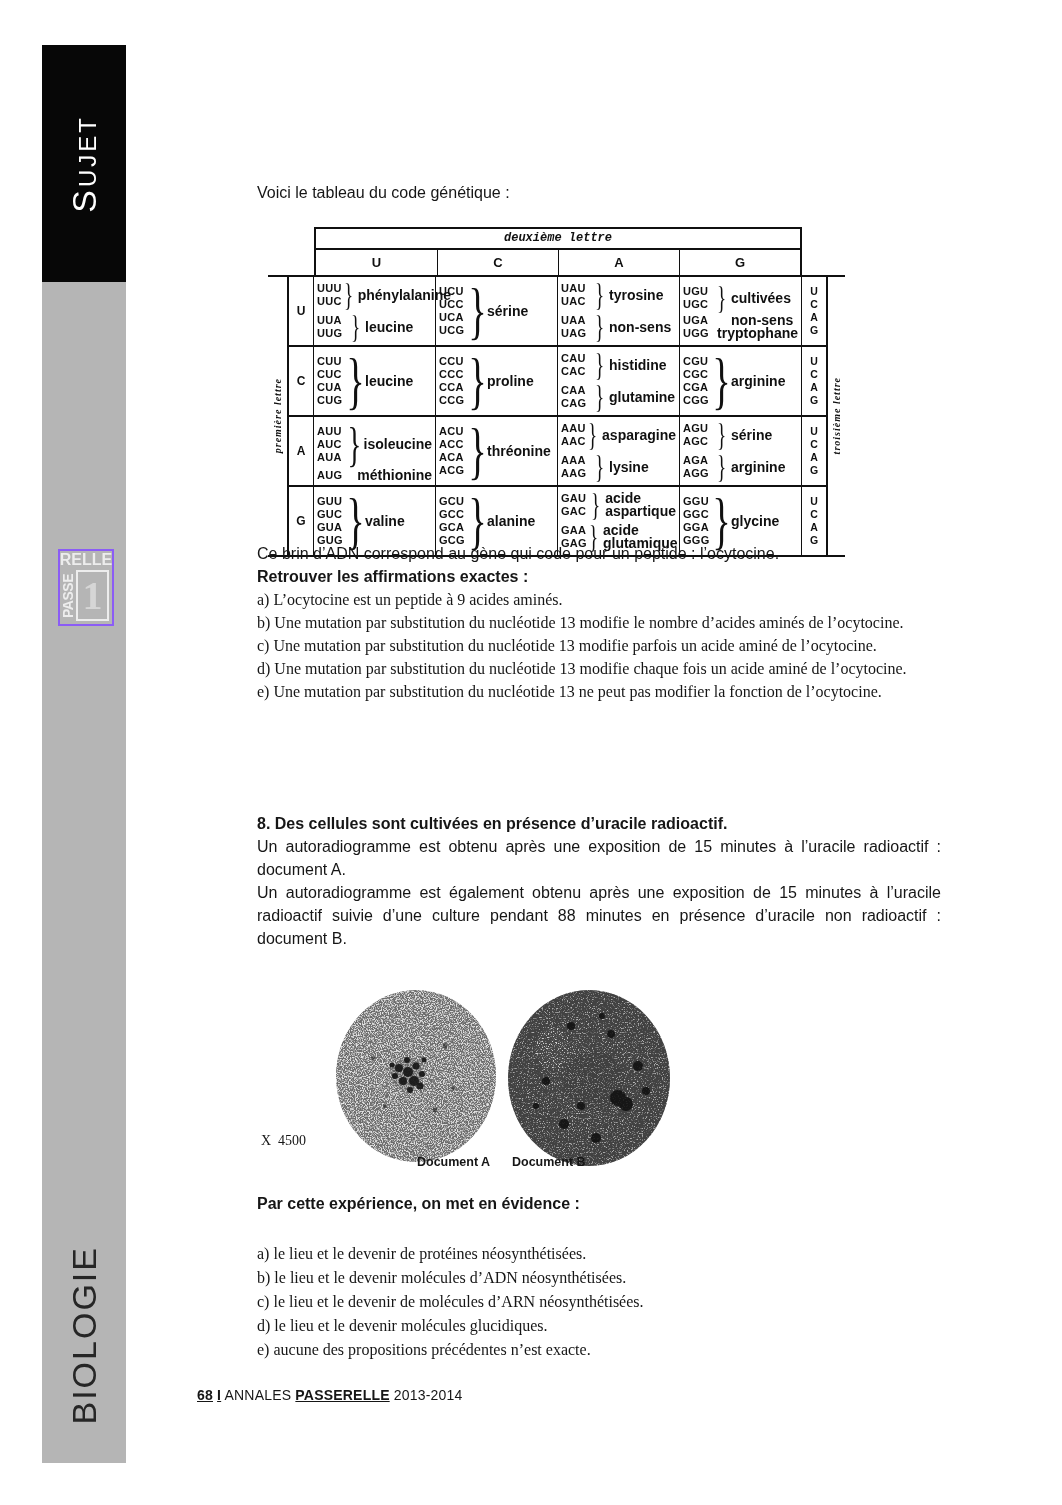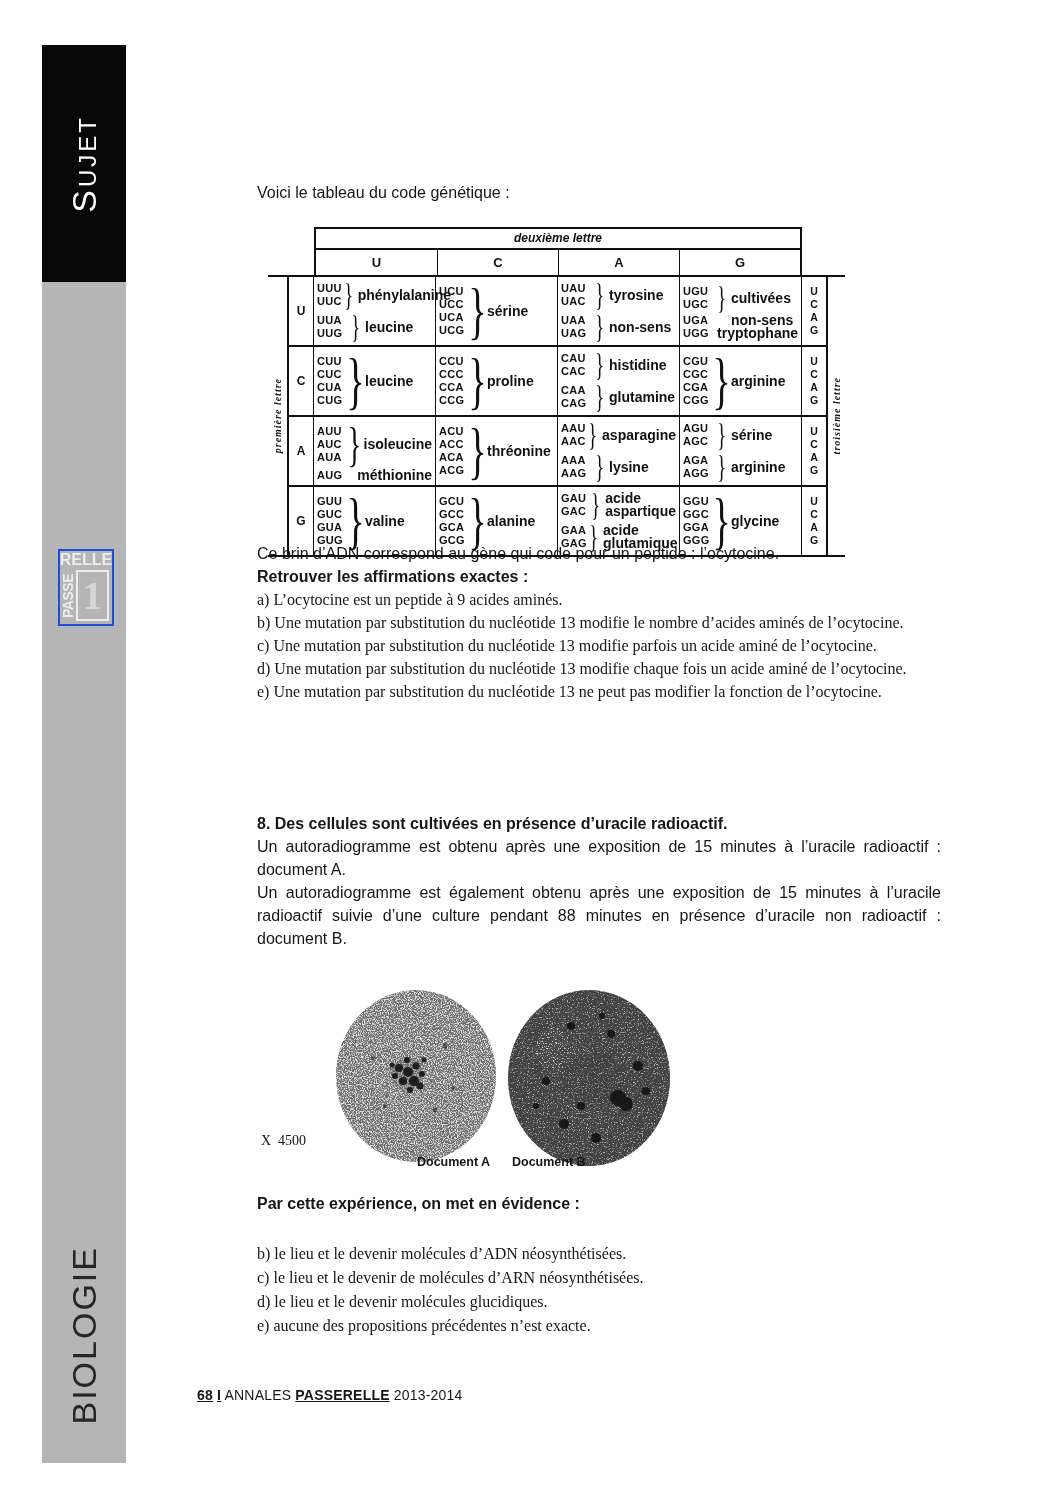--- a/index.html
+++ b/index.html
@@ -9,21 +9,21 @@
     font-family:"Liberation Sans", sans-serif; color:#161616;
   }
   .vtext { writing-mode:vertical-rl; transform:rotate(180deg); }
 
   
   .strip { position:absolute; left:42px; top:45px; width:84px; height:1418px; background:#b5b5b5; }
   .blackbox { position:absolute; left:0; top:0; width:84px; height:237px; background:#070707;
               display:flex; align-items:center; justify-content:center; }
   .sujet { font-variant:small-caps; font-size:34px; color:#ffffff; letter-spacing:3px; }
 
-  .badge { position:absolute; left:16px; top:504px; width:56px; height:77px; border:2px solid #1d4ed8; }
+  .badge { position:absolute; left:16px; top:504px; width:56px; height:77px; border:2px solid #8b5cf6; }
   .badge-relle { position:absolute; top:0; left:2px; right:2px; height:18px; color:#ededed;
                  font-weight:bold; font-size:16px; display:flex; justify-content:center; align-items:center; }
   .badge-passe { position:absolute; left:0; top:18px; bottom:2px; width:15px;
                  display:flex; align-items:center; justify-content:center; }
   .badge-passe span { font-weight:bold; font-size:14px; color:#ededed; letter-spacing:-0.5px; }
   .badge-onebox { position:absolute; left:16px; right:3px; top:19px; bottom:3px; border:2px solid #ededed;
                   display:flex; align-items:center; justify-content:center; overflow:hidden; }
   .badge-one { font-family:"Liberation Serif", serif; font-weight:bold; font-size:40px; color:#d6d6d6; line-height:1; }
 
   .biologie-wrap { position:absolute; left:0; top:1140px; width:84px; height:300px;
@@ -47,21 +47,21 @@
   
   .gtable { position:absolute; left:268px; top:227px; width:577px; color:#101010; }
   .gt-side { position:absolute; top:48px; bottom:0; display:flex; align-items:center; justify-content:center;
              border-top:2px solid #101010; border-bottom:2px solid #101010; }
   .gt-left  { left:0; width:19px; }
   .gt-right { right:0; width:17px; }
   .gt-side span { font-family:"Liberation Serif", serif; font-style:italic; font-weight:bold; font-size:10px; letter-spacing:1px; }
   .gt-main { margin-left:19px; width:541px; }
   .gt-head { margin-left:27px; width:488px; border:2px solid #101010; border-bottom:none; }
   .gt-h1 { height:21px; line-height:19px; text-align:center; border-bottom:2px solid #101010;
-           font-family:Liberation Sans, sans-serif; font-style:italic; font-weight:bold; font-size:12px; }
+           font-family:Liberation Mono, monospace; font-style:italic; font-weight:bold; font-size:12px; }
   .gt-h2 { display:flex; }
   .gt-h2cell { width:122px; height:25px; line-height:25px; text-align:center; font-weight:bold; font-size:13px; }
   .gt-h2cell + .gt-h2cell { border-left:1.5px solid #101010; }
   .gt-body { border:2px solid #101010; width:541px; }
   .gt-row { display:flex; min-height:57px; }
   .gt-row + .gt-row { border-top:2px solid #101010; }
   .gt-rowlabel { width:25px; display:flex; align-items:center; justify-content:center;
                  font-weight:bold; font-size:12px; border-right:1.5px solid #101010; }
   .gt-cell { width:122px; border-right:1.5px solid #101010; padding:2px 3px;
              display:flex; flex-direction:column; justify-content:center; }
@@ -569,20 +569,21 @@
   </svg>
 
   <div class="x4500">X  4500</div>
   <div class="figlabel figlabelA">Document A</div>
   <div class="figlabel figlabelB">Document B</div>
 </div>
 
 <div class="q8 textblock">
   <div class="bold">Par cette expérience, on met en évidence :</div>
   <div class="optlist">
+      <div class="opt"><span class="opt-marker">a)</span><span class="opt-text"> le lieu et le devenir de protéines néosynthétisées.</span></div>
       <div class="opt"><span class="opt-marker">b)</span><span class="opt-text"> le lieu et le devenir molécules d’ADN néosynthétisées.</span></div>
       <div class="opt"><span class="opt-marker">c)</span><span class="opt-text"> le lieu et le devenir de molécules d’ARN néosynthétisées.</span></div>
       <div class="opt"><span class="opt-marker">d)</span><span class="opt-text"> le lieu et le devenir molécules glucidiques.</span></div>
       <div class="opt"><span class="opt-marker">e)</span><span class="opt-text"> aucune des propositions précédentes n’est exacte.</span></div>
     </div>
 </div>
 
 <div class="footer">
   <span class="b">68</span>
   <span class="b">I</span>

